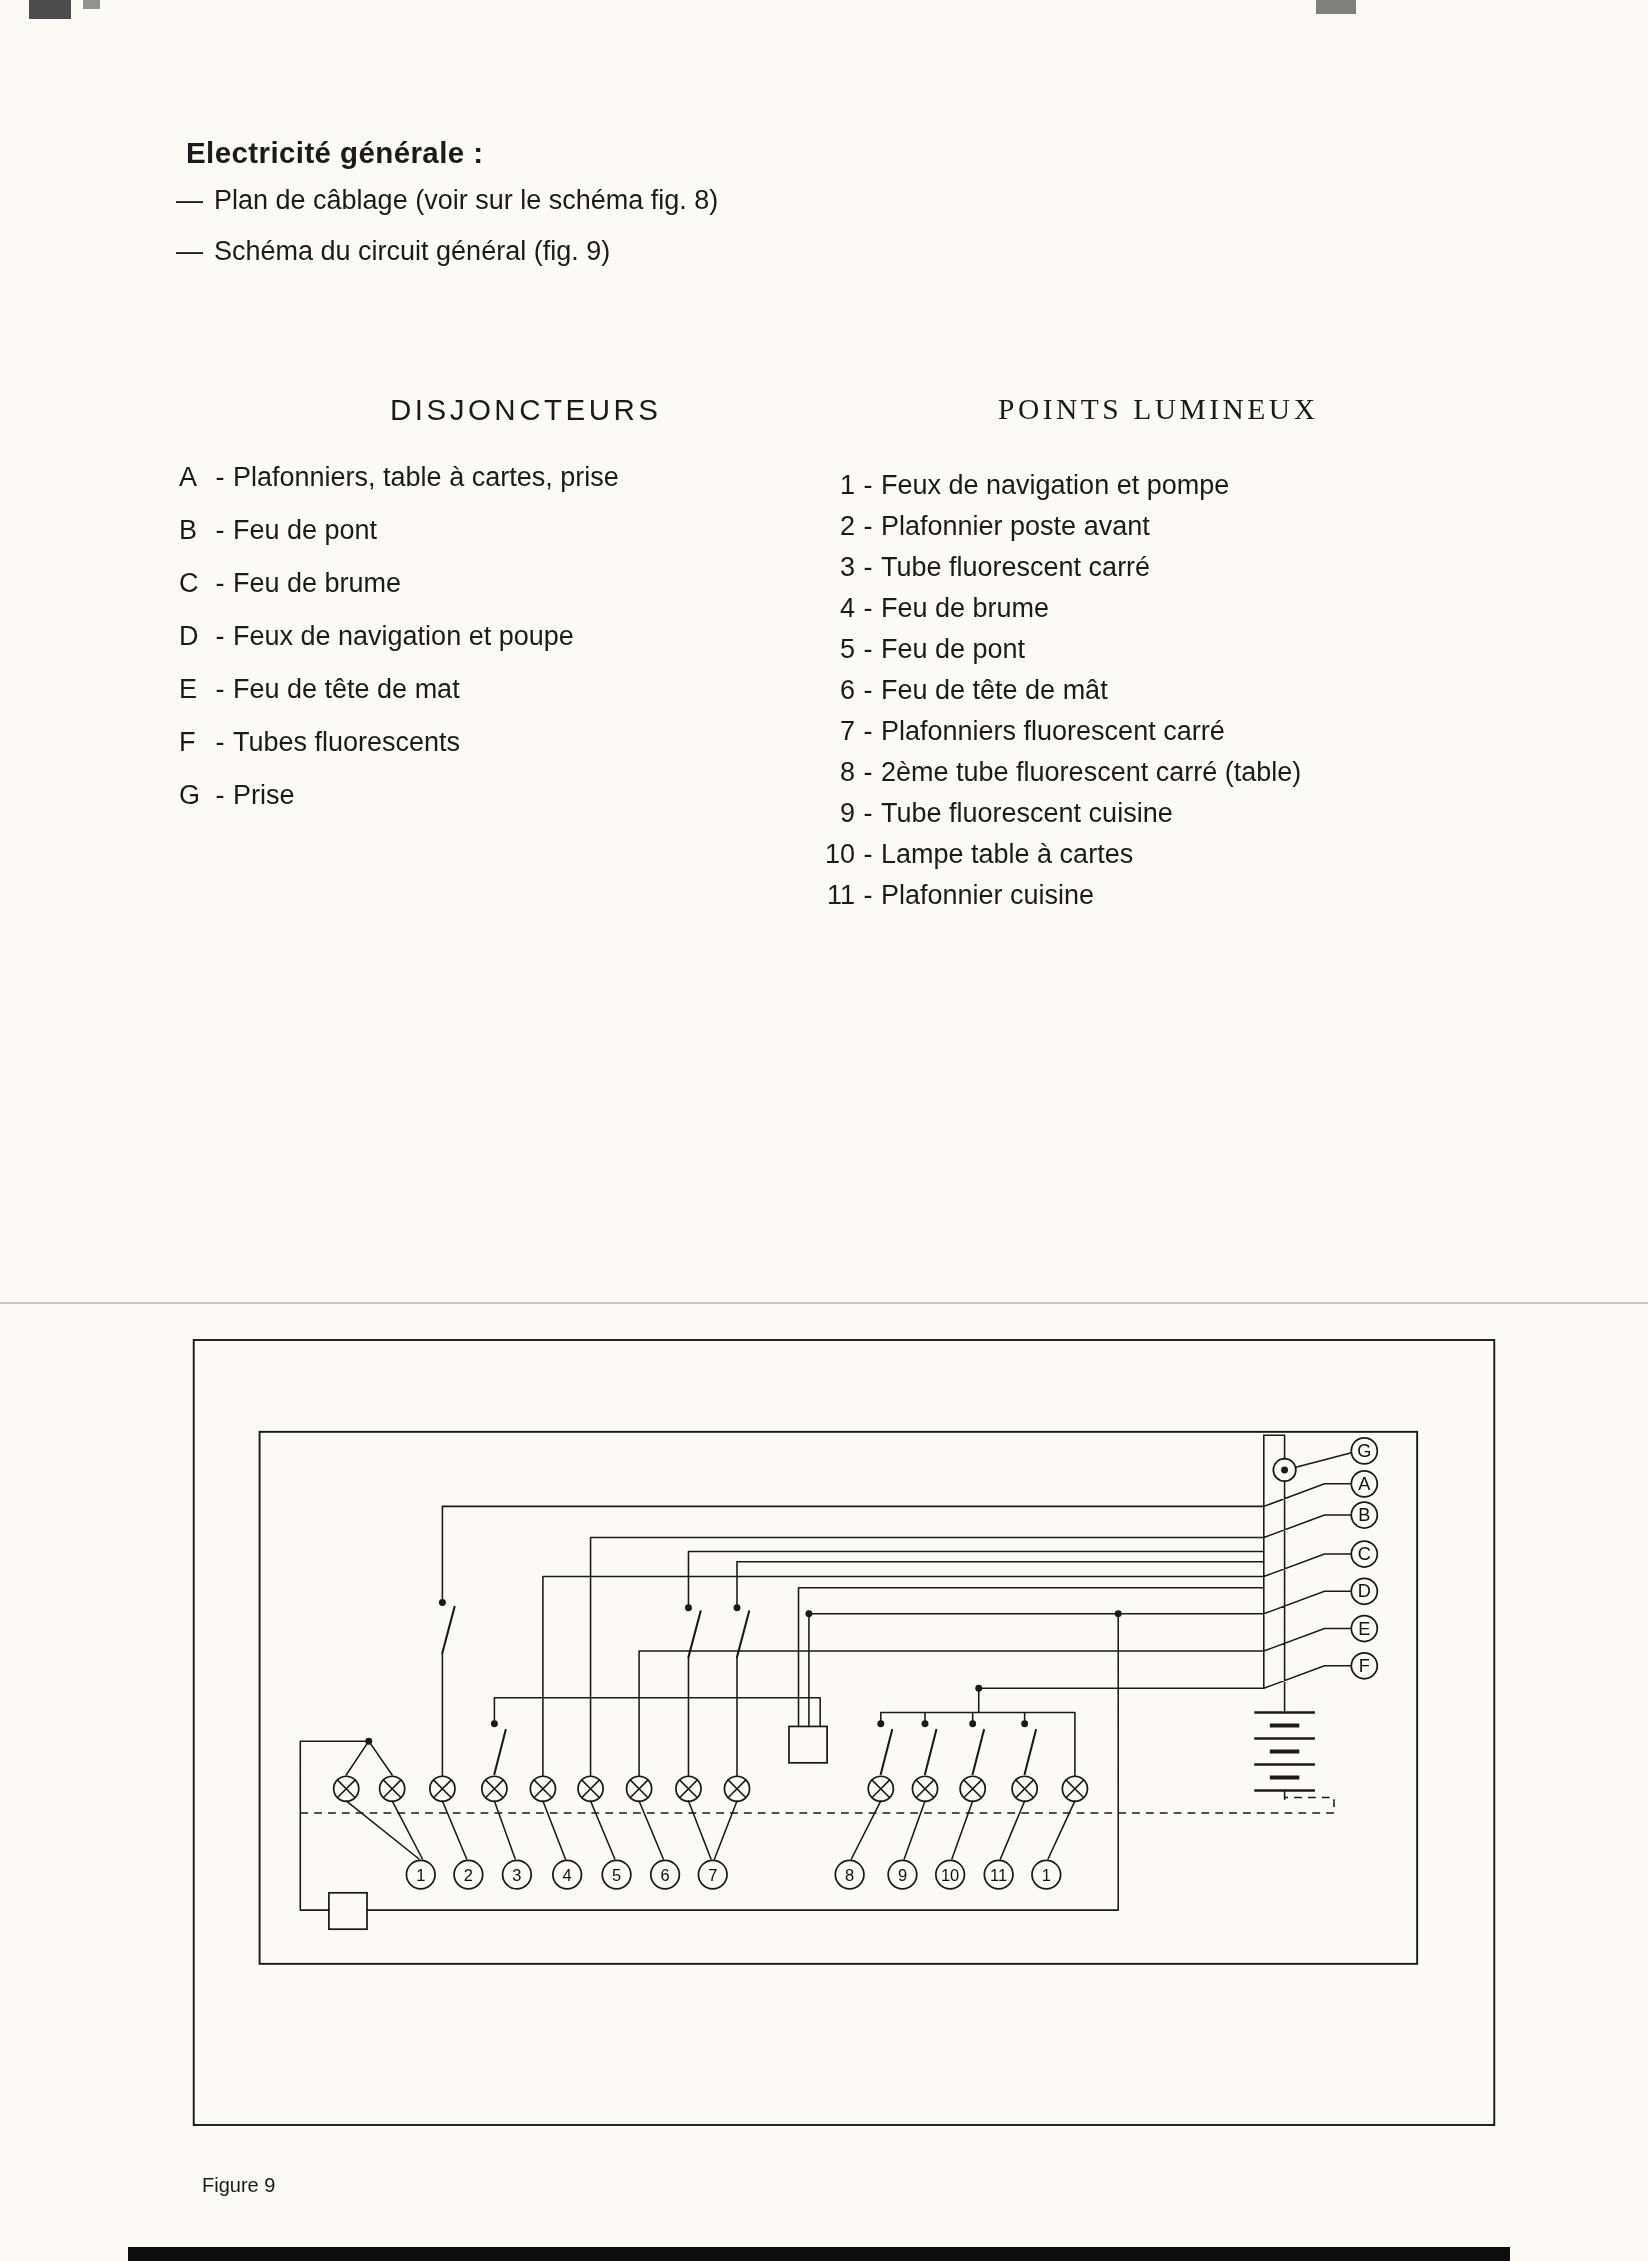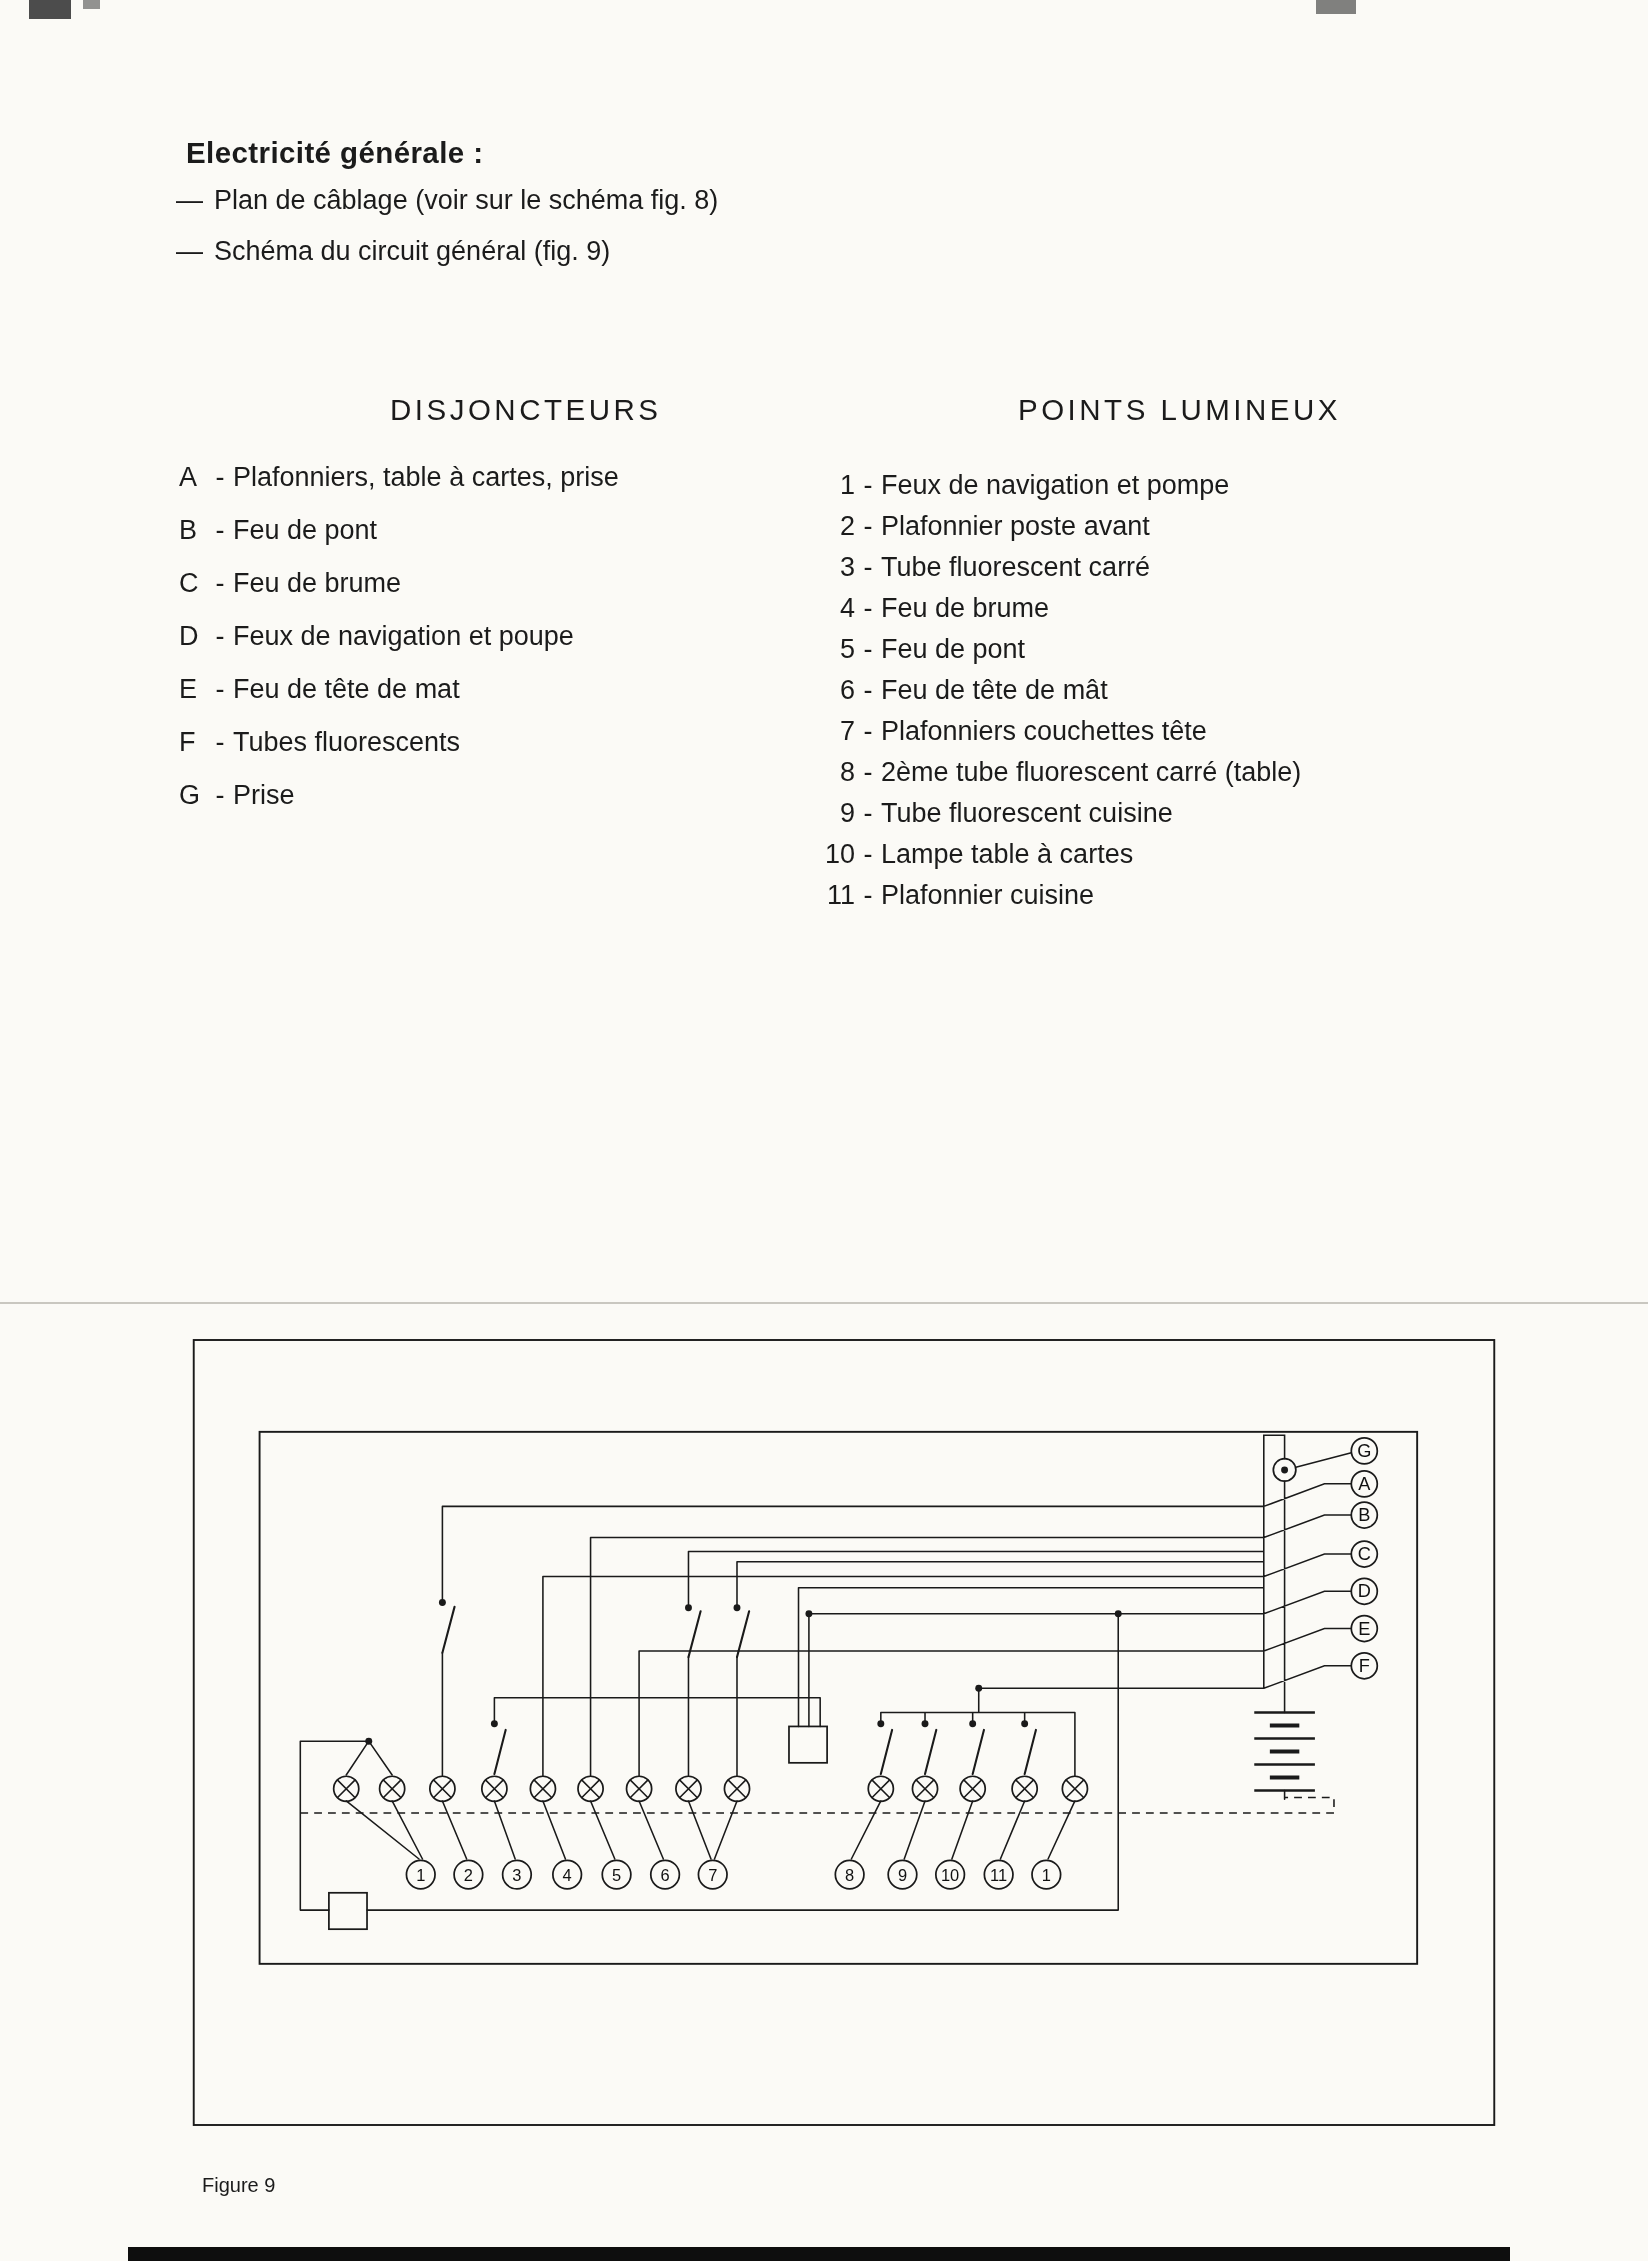--- a/index.html
+++ b/index.html
@@ -47,21 +47,21 @@
 <div class="abs bullet" style="top:185px;">
   <span class="dash">—</span>
   <span>Plan de câblage (voir sur le schéma fig. 8)</span>
 </div>
 <div class="abs bullet" style="top:236px;">
   <span class="dash">—</span>
   <span>Schéma du circuit général (fig. 9)</span>
 </div>
 
 <div class="abs col-heading" style="left:364px;top:393px;">DISJONCTEURS</div>
-<div class="abs col-heading" style="left:992px;top:393px;">POINTS LUMINEUX</div>
+<div class="abs col-heading" style="left:972px;top:393px;font-family:Liberation Serif, serif;">POINTS LUMINEUX</div>
 
 <div class="abs dj-col">
   <div class="dj-row">
       <span class="dj-key">A</span>
       <span class="dj-sep">-</span>
       <span>Plafonniers, table à cartes, prise</span>
     </div>
   <div class="dj-row">
       <span class="dj-key">B</span>
       <span class="dj-sep">-</span>
@@ -121,21 +121,21 @@
       <span>Feu de pont</span>
     </div>
   <div class="pl-row">
       <span class="pl-key">6</span>
       <span class="pl-sep">-</span>
       <span>Feu de tête de mât</span>
     </div>
   <div class="pl-row">
       <span class="pl-key">7</span>
       <span class="pl-sep">-</span>
-      <span>Plafonniers couchettes tête</span>
+      <span>Plafonniers fluorescent carré</span>
     </div>
   <div class="pl-row">
       <span class="pl-key">8</span>
       <span class="pl-sep">-</span>
       <span>2ème tube fluorescent carré (table)</span>
     </div>
   <div class="pl-row">
       <span class="pl-key">9</span>
       <span class="pl-sep">-</span>
       <span>Tube fluorescent cuisine</span>

